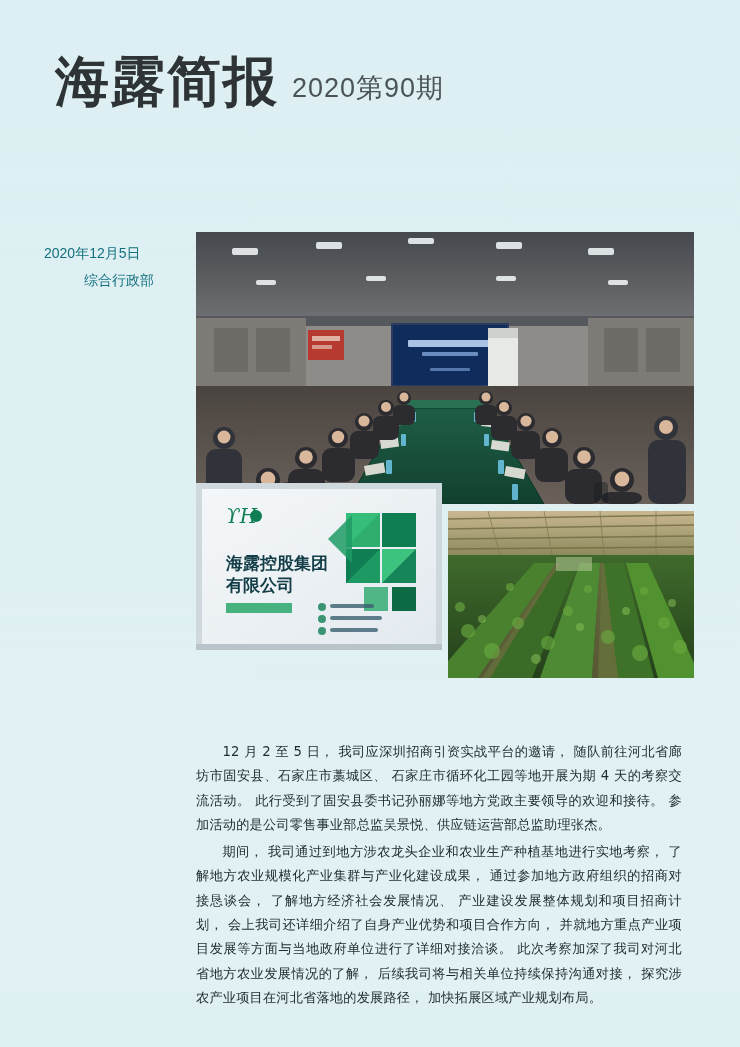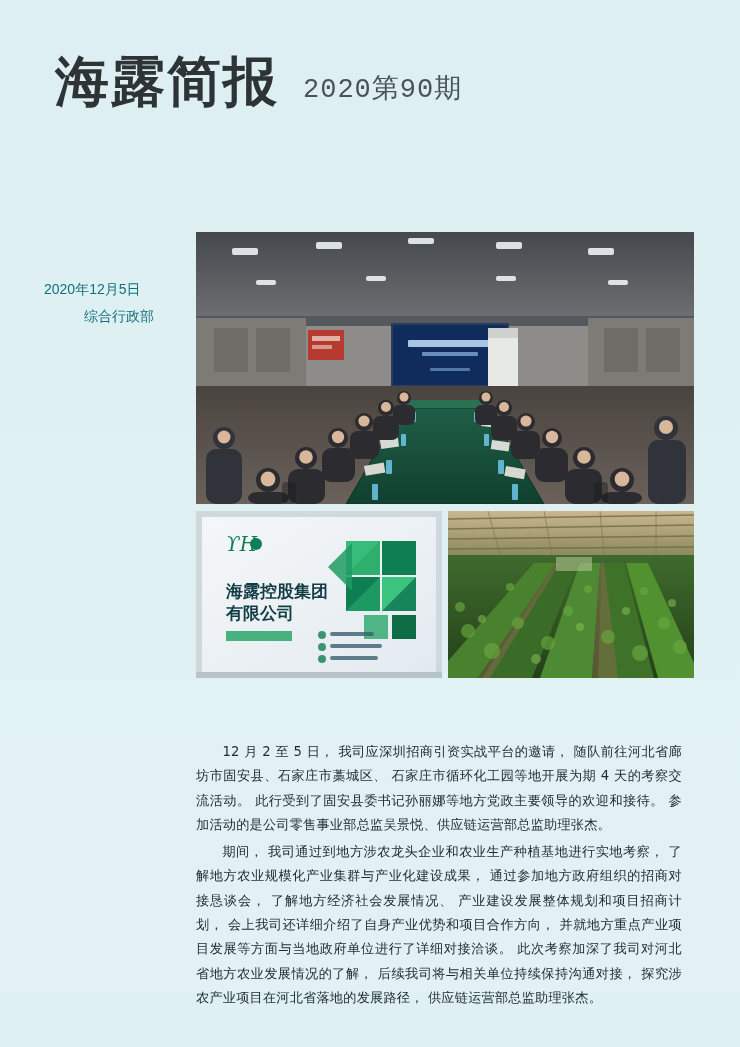--- a/index.html
+++ b/index.html
@@ -32,55 +32,55 @@
   }
   .masthead-title {
     font-family: "DejaVu Sans", sans-serif;
     font-size: 54px;
     font-weight: bold;
     color: #2e3436;
     letter-spacing: 2px;
     line-height: 1;
   }
   .masthead-issue {
-    font-family: Liberation Mono, monospace;
+    font-family: Liberation Sans, sans-serif;
     font-size: 27px;
     color: #4a5456;
-    margin-left: 24px;
+    margin-left: 13px;
     margin-bottom: 3px;
     letter-spacing: 1px;
   }
 
   
   .meta {
     position: absolute;
     left: 44px;
     top: 240px;
     width: 150px;
     color: #1a6b78;
     font-size: 14px;
     line-height: 1.9;
   }
-  .meta .meta-date { color: #12707e; margin-top: 36px; }
+  .meta .meta-date { color: #12707e; }
   .meta .meta-dept { color: #12707e; margin-left: 40px; }
 
   
   .photo-main {
     position: absolute;
     left: 196px;
     top: 232px;
     width: 498px;
     height: 272px;
     overflow: hidden;
     background: #3a3f46;
   }
   .photo-left {
     position: absolute;
     left: 196px;
-    top: 511px;
+    top: 483px;
     width: 246px;
     height: 167px;
     overflow: hidden;
     background: #e8eef3;
   }
   .photo-right {
     position: absolute;
     left: 448px;
     top: 511px;
     width: 246px;
@@ -393,16 +393,16 @@
         <circle cx="178" cy="100" r="4"></circle>
           <circle cx="224" cy="92" r="4"></circle>
       </g>
 
       <rect x="108" y="46" width="36" height="14" fill="#b9c99a" opacity="0.55"></rect>
     </svg>
   </div>
 
   <div class="article-body">
     <p>12 月 2 至 5 日， 我司应深圳招商引资实战平台的邀请， 随队前往河北省廊坊市固安县、石家庄市藁城区、 石家庄市循环化工园等地开展为期 4 天的考察交流活动。 此行受到了固安县委书记孙丽娜等地方党政主要领导的欢迎和接待。 参加活动的是公司零售事业部总监吴景悦、供应链运营部总监助理张杰。</p>
-    <p>期间， 我司通过到地方涉农龙头企业和农业生产种植基地进行实地考察， 了解地方农业规模化产业集群与产业化建设成果， 通过参加地方政府组织的招商对接恳谈会， 了解地方经济社会发展情况、 产业建设发展整体规划和项目招商计划， 会上我司还详细介绍了自身产业优势和项目合作方向， 并就地方重点产业项目发展等方面与当地政府单位进行了详细对接洽谈。 此次考察加深了我司对河北省地方农业发展情况的了解， 后续我司将与相关单位持续保持沟通对接， 探究涉农产业项目在河北省落地的发展路径， 供应链运营部总监助理张杰。</p>
+    <p>期间， 我司通过到地方涉农龙头企业和农业生产种植基地进行实地考察， 了解地方农业规模化产业集群与产业化建设成果， 通过参加地方政府组织的招商对接恳谈会， 了解地方经济社会发展情况、 产业建设发展整体规划和项目招商计划， 会上我司还详细介绍了自身产业优势和项目合作方向， 并就地方重点产业项目发展等方面与当地政府单位进行了详细对接洽谈。 此次考察加深了我司对河北省地方农业发展情况的了解， 后续我司将与相关单位持续保持沟通对接， 探究涉农产业项目在河北省落地的发展路径， 加快拓展区域产业规划布局。</p>
   </div>
 
 </div>
 
 </body></html>

